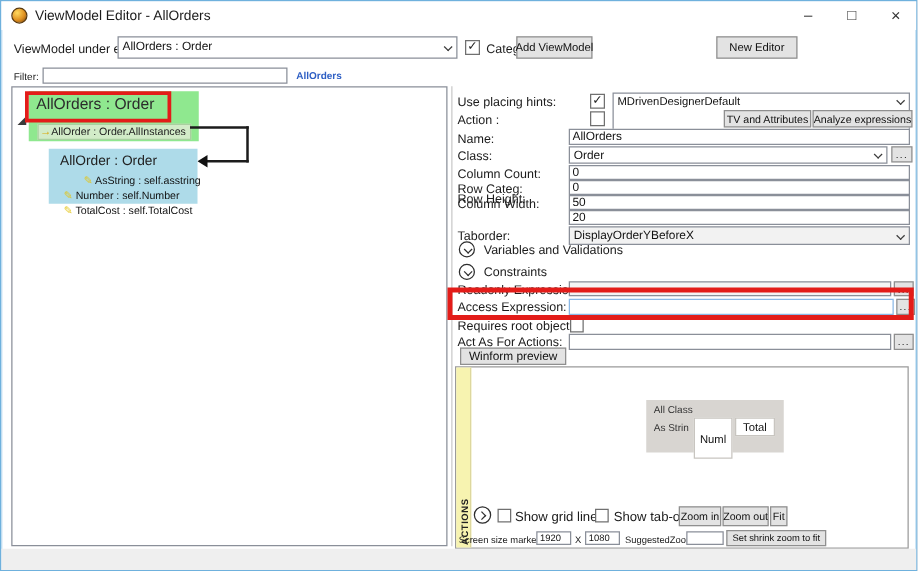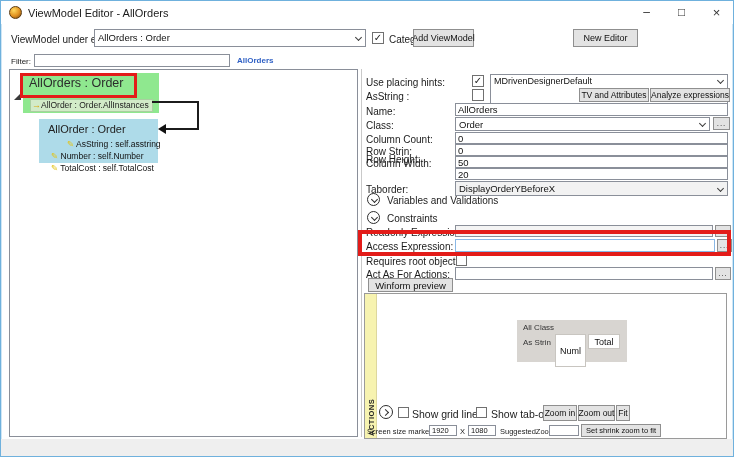--- a/index.html
+++ b/index.html
@@ -106,39 +106,39 @@
 
   <div class="abs" style="left:360px;top:68px;width:1px;height:368px;background:#c9c9c9;"></div>
 
   <div class="lbl" style="left:365px;top:76px;">Use placing hints:</div>
   <div class="cb" style="left:471px;top:74px;">✓</div>
   <div class="combo" style="left:489px;top:73px;width:238px;height:33px;font-size:9px;">
     <span>MDrivenDesignerDefault</span>
     <span class="chev" style="top:3px;"></span>
   </div>
 
-  <div class="lbl" style="left:365px;top:90px;">AsString :</div>
+  <div class="lbl" style="left:365px;top:90px;">Action :</div>
   <div class="cb" style="left:471px;top:88px;"></div>
   <div class="btn" style="left:578px;top:87px;width:70px;height:14px;font-size:8.5px;">TV and Attributes</div>
   <div class="btn" style="left:649px;top:87px;width:80px;height:14px;font-size:8.5px;">Analyze expressions</div>
 
   <div class="lbl" style="left:365px;top:105px;">Name:</div>
   <input class="inp" style="left: 454px; top: 102px; width: 273px; height: 13px;" value="AllOrders">
 
   <div class="lbl" style="left:365px;top:119px;">Class:</div>
   <div class="combo" style="left:454px;top:116px;width:255px;height:14px;">
     <span>Order</span>
     <span class="chev" style="top:3px;"></span>
   </div>
   <div class="btn dots" style="left:712px;top:116px;width:17px;height:13px;">...</div>
 
   <div class="lbl" style="left:365px;top:133px;">Column Count:</div>
   <input class="inp" style="left: 454px; top: 131px; width: 273px; height: 12px;" value="0">
 
-  <div class="lbl" style="left:365px;top:145px;">Row Strin:</div>
+  <div class="lbl" style="left:365px;top:145px;">Row Categ:</div>
   <input class="inp" style="left: 454px; top: 143px; width: 273px; height: 12px;" value="0">
 
   <div class="lbl" style="left:365px;top:157px;">Column Width:</div>
   <input class="inp" style="left: 454px; top: 155px; width: 273px; height: 12px;" value="50">
 
   <div class="lbl" style="left:365px;top:153px;">Row Height:</div>
   <input class="inp" style="left: 454px; top: 167px; width: 273px; height: 12px;" value="20">
 
   <div class="lbl" style="left:365px;top:183px;">Taborder:</div>
   <div class="combo" style="left:454px;top:180px;width:273px;height:15px;background:#f2f2f2;">

